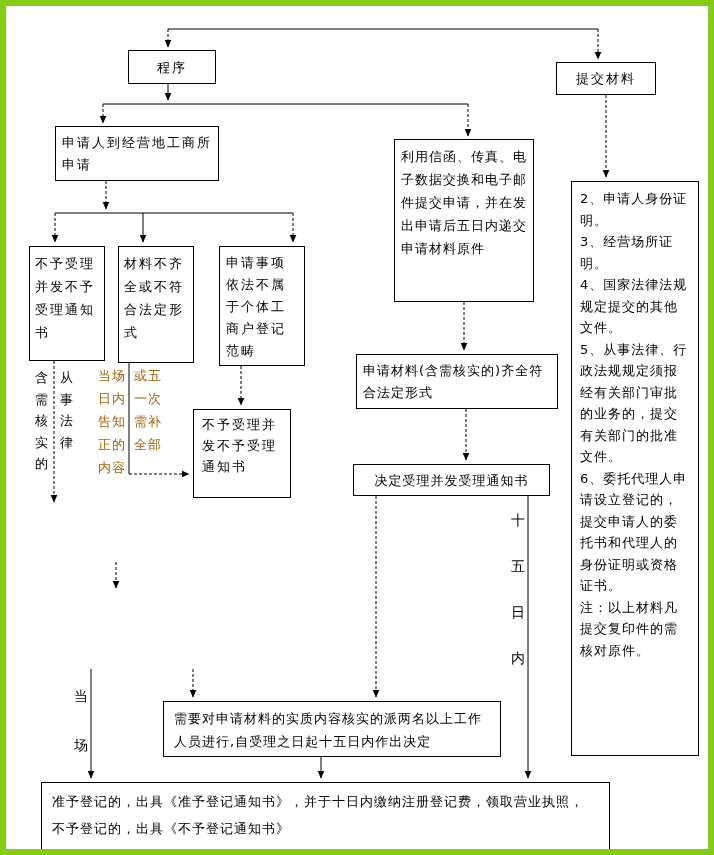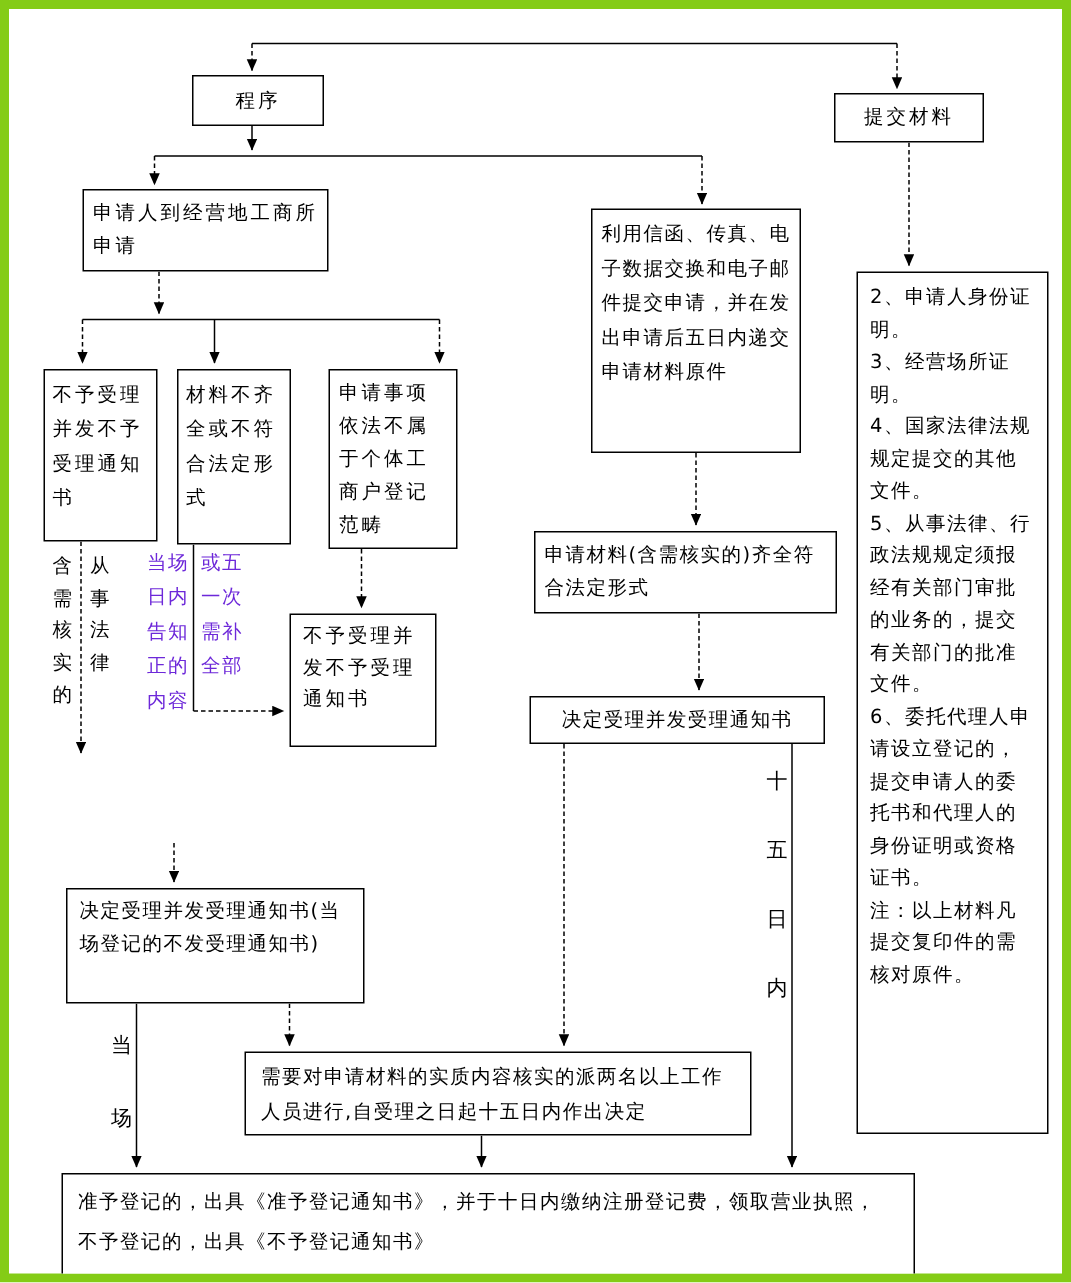--- a/index.html
+++ b/index.html
@@ -18,21 +18,21 @@
   }
   .panel{
     position:absolute;border:1px solid #000;background:#fff;box-sizing:border-box;
     font-size:13px;line-height:21.5px;letter-spacing:1px;padding:6px 8px;color:#000;
   }
   .panel p{margin:0;}
   .vcol{
     position:absolute;width:15px;font-size:13px;line-height:21.5px;
     word-break:break-all;letter-spacing:0;color:#000;
   }
-  .paircol{position:absolute;width:30px;font-size:13px;color:#6d28d9;}
+  .paircol{position:absolute;width:30px;font-size:13px;color:#a16207;}
   .paircol div{height:23px;line-height:23px;letter-spacing:1px;white-space:nowrap;}
   .charcol{position:absolute;display:flex;flex-direction:column;font-size:14px;color:#000;}
   svg.wires{position:absolute;left:0;top:0;pointer-events:none;}
 </style>
 </head>
 <body>
 
 <div id="stage">
 
   <svg class="wires" width="714" height="855" viewBox="0 0 714 855">
@@ -110,23 +110,20 @@
 
   <div class="box" style="left:187px;top:403px;width:98px;height:89px;padding:4px 8px;line-height:21px;">
     <span>不予受理并发不予受理通知书</span>
   </div>
 
 
   <div class="box" style="left:350px;top:348px;width:202px;height:55px;letter-spacing:1px;line-height:22px;">
     <span>申请材料(含需核实的)齐全符合法定形式</span>
   </div>
 
-  <div class="box" style="left:38px;top:586px;width:199px;height:77px;letter-spacing:1px;line-height:22px;padding:4px 8px;">
-    <span>决定受理并发受理通知书(当场登记的不发受理通知书)</span>
-  </div>
 
   <div class="box box-center" style="left:347px;top:458px;width:197px;height:32px;letter-spacing:1px;">
     <span>决定受理并发受理通知书</span>
   </div>
 
   <div class="box" style="left:157px;top:695px;width:338px;height:56px;letter-spacing:1px;line-height:23px;padding:5px 10px;">
     <span>需要对申请材料的实质内容核实的派两名以上工作人员进行,自受理之日起十五日内作出决定</span>
   </div>
 
   <div class="box" style="left:35px;top:776px;width:569px;height:77px;letter-spacing:1px;line-height:27px;padding:5px 10px;">

